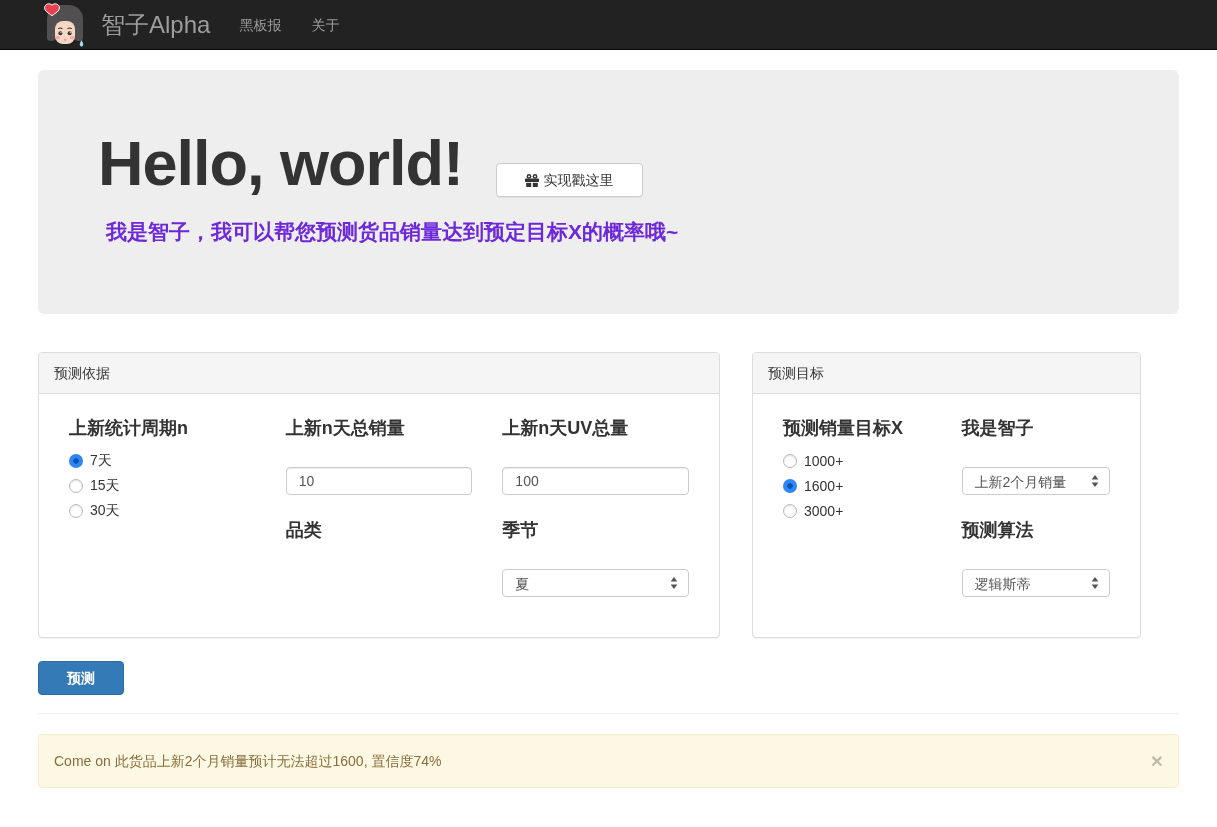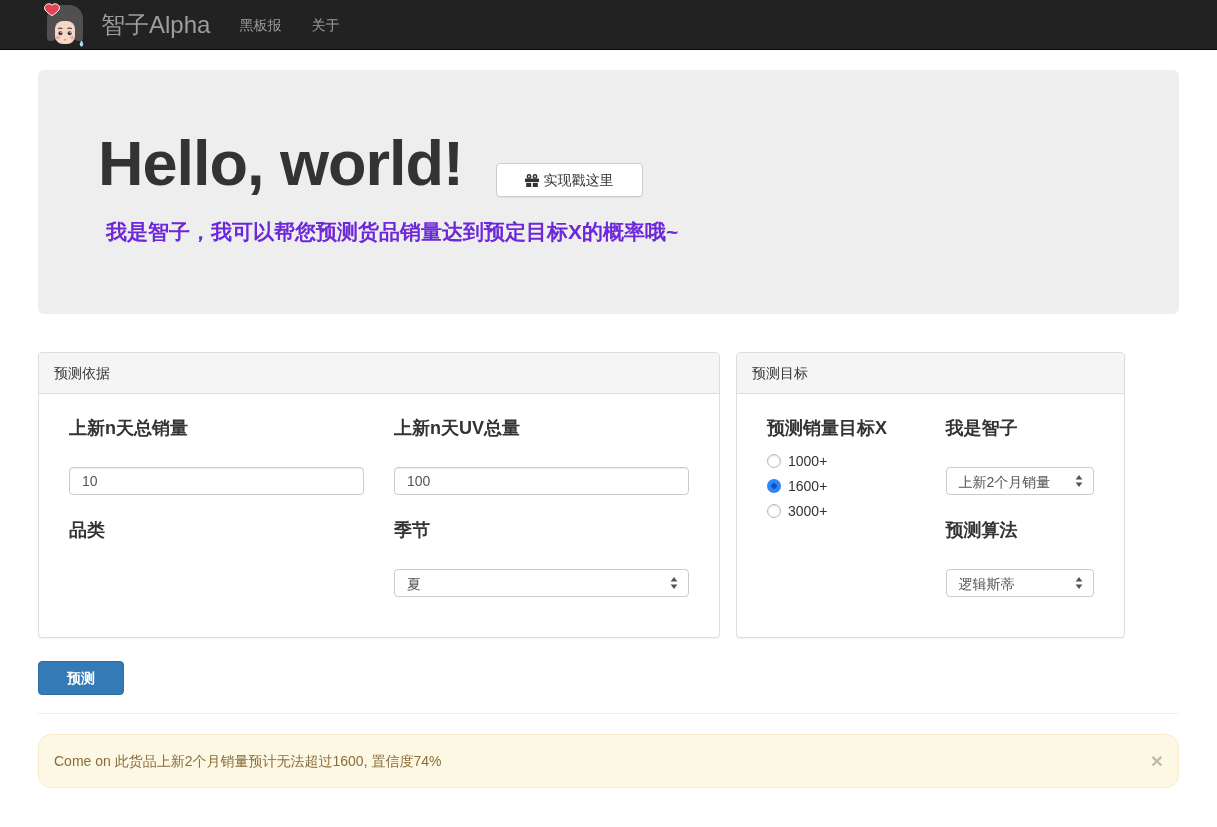--- a/index.html
+++ b/index.html
@@ -47,21 +47,21 @@
     font-family: "Liberation Sans", "DejaVu Sans", sans-serif;
   }
   .btn-cta { margin-left: 16px; box-shadow: 0 1px 1px rgba(0,0,0,.05); }
   .btn-cta svg { vertical-align: -2px; margin-right: 5px; }
   .jumbotron p {
     margin: 8px; font-size: 21px; line-height: 1.4;
     font-weight: 700; color: #6d28d9;
   }
 
   
-  .row { display: flex; gap: 16px; }
+  .row { display: flex; gap: 32px; }
   .panel {
     background: #fff; border: 1px solid var(--panel-border, #ddd);
     border-radius: 4px; box-shadow: 0 1px 1px rgba(0,0,0,.05);
   }
   .panel-basis  { width: 682px; }
   .panel-target { width: 389px; }
   .panel-heading {
     background: var(--panel-heading-bg, #f5f5f5);
     border-bottom: 1px solid var(--panel-border, #ddd);
     border-radius: 3px 3px 0 0;
@@ -111,21 +111,21 @@
     background: var(--primary, #337ab7); border-color: var(--primary-border, #2e6da4);
     color: #fff; font-weight: 700;
   }
 
   hr.divider { border: none; border-top: 1px solid #eee; margin: 18px 0 20px; }
 
   
   .alert {
     position: relative;
     background: var(--alert-bg, #fcf8e3); border: 1px solid var(--alert-border, #faebcc);
-    color: var(--alert-text, #8a6d3b); border-radius: 13px;
+    color: var(--alert-text, #8a6d3b); border-radius: 4px;
     padding: 16px 40px 16px 15px; font-size: 14px; line-height: 20px;
   }
   .alert .close {
     position: absolute; right: 15px; top: 50%; transform: translateY(-50%);
     background: none; border: none; padding: 0; cursor: pointer;
     font-size: 21px; font-weight: 700; line-height: 14px;
     color: #000; opacity: .25;
     font-family: "Liberation Sans", "DejaVu Sans", sans-serif;
   }
 </style>
@@ -180,20 +180,37 @@
     </h1>
     <p>我是智子，我可以帮您预测货品销量达到预定目标X的概率哦~</p>
   </div>
 
   <div class="row">
 
     <div class="panel panel-basis">
       <div class="panel-heading">预测依据</div>
       <div class="panel-body">
         <div class="col">
+          <div class="form-label">上新统计周期n</div>
+          <div class="radio-group">
+            <label class="radio-row">
+              <span class="radio checked"></span>
+              <span>7天</span>
+            </label>
+            <label class="radio-row">
+              <span class="radio"></span>
+              <span>15天</span>
+            </label>
+            <label class="radio-row">
+              <span class="radio"></span>
+              <span>30天</span>
+            </label>
+          </div>
+        </div>
+        <div class="col">
           <div class="form-label">上新n天总销量</div>
           <input class="form-control control" value="10" style="">
           <div class="form-label second">品类</div>
         </div>
         <div class="col">
           <div class="form-label">上新n天UV总量</div>
           <input class="form-control control" value="100" style="">
           <div class="form-label second">季节</div>
           <div class="select control">
             <span>夏</span>

